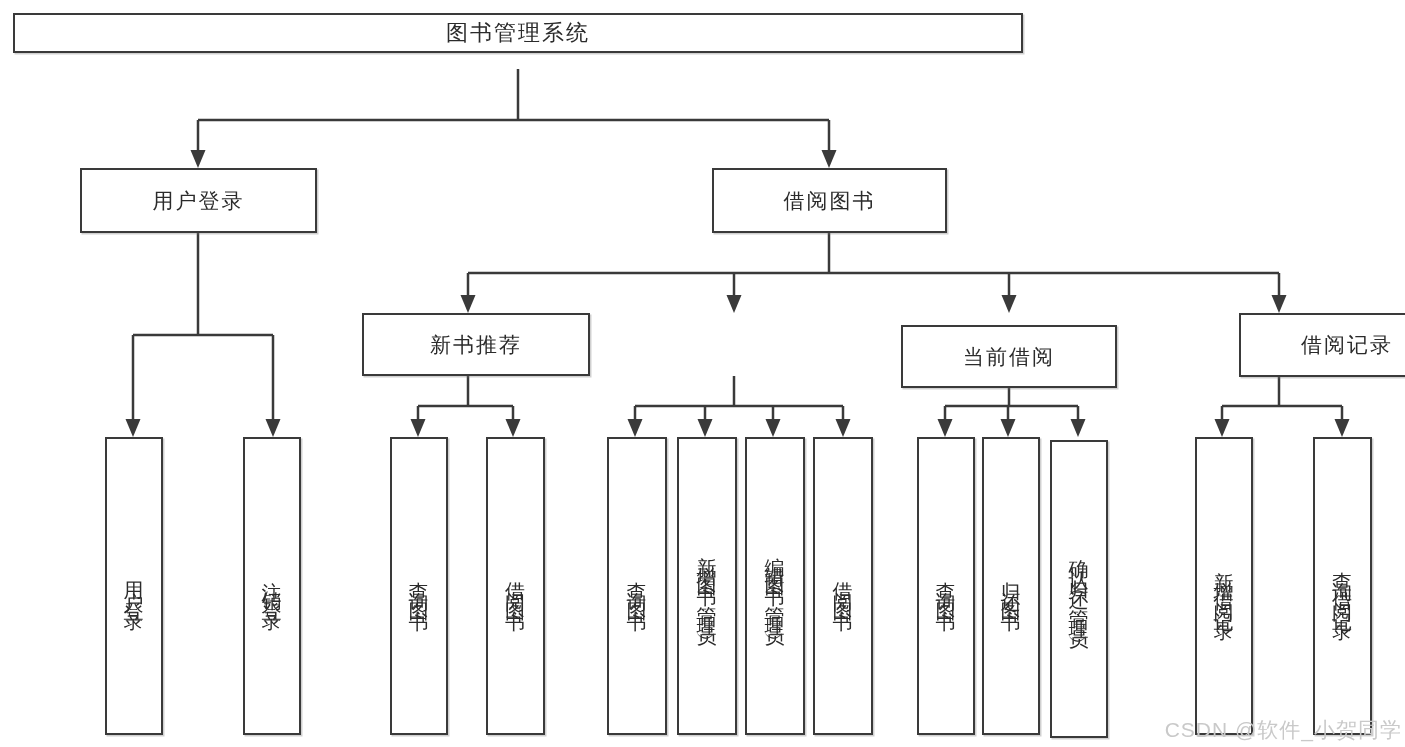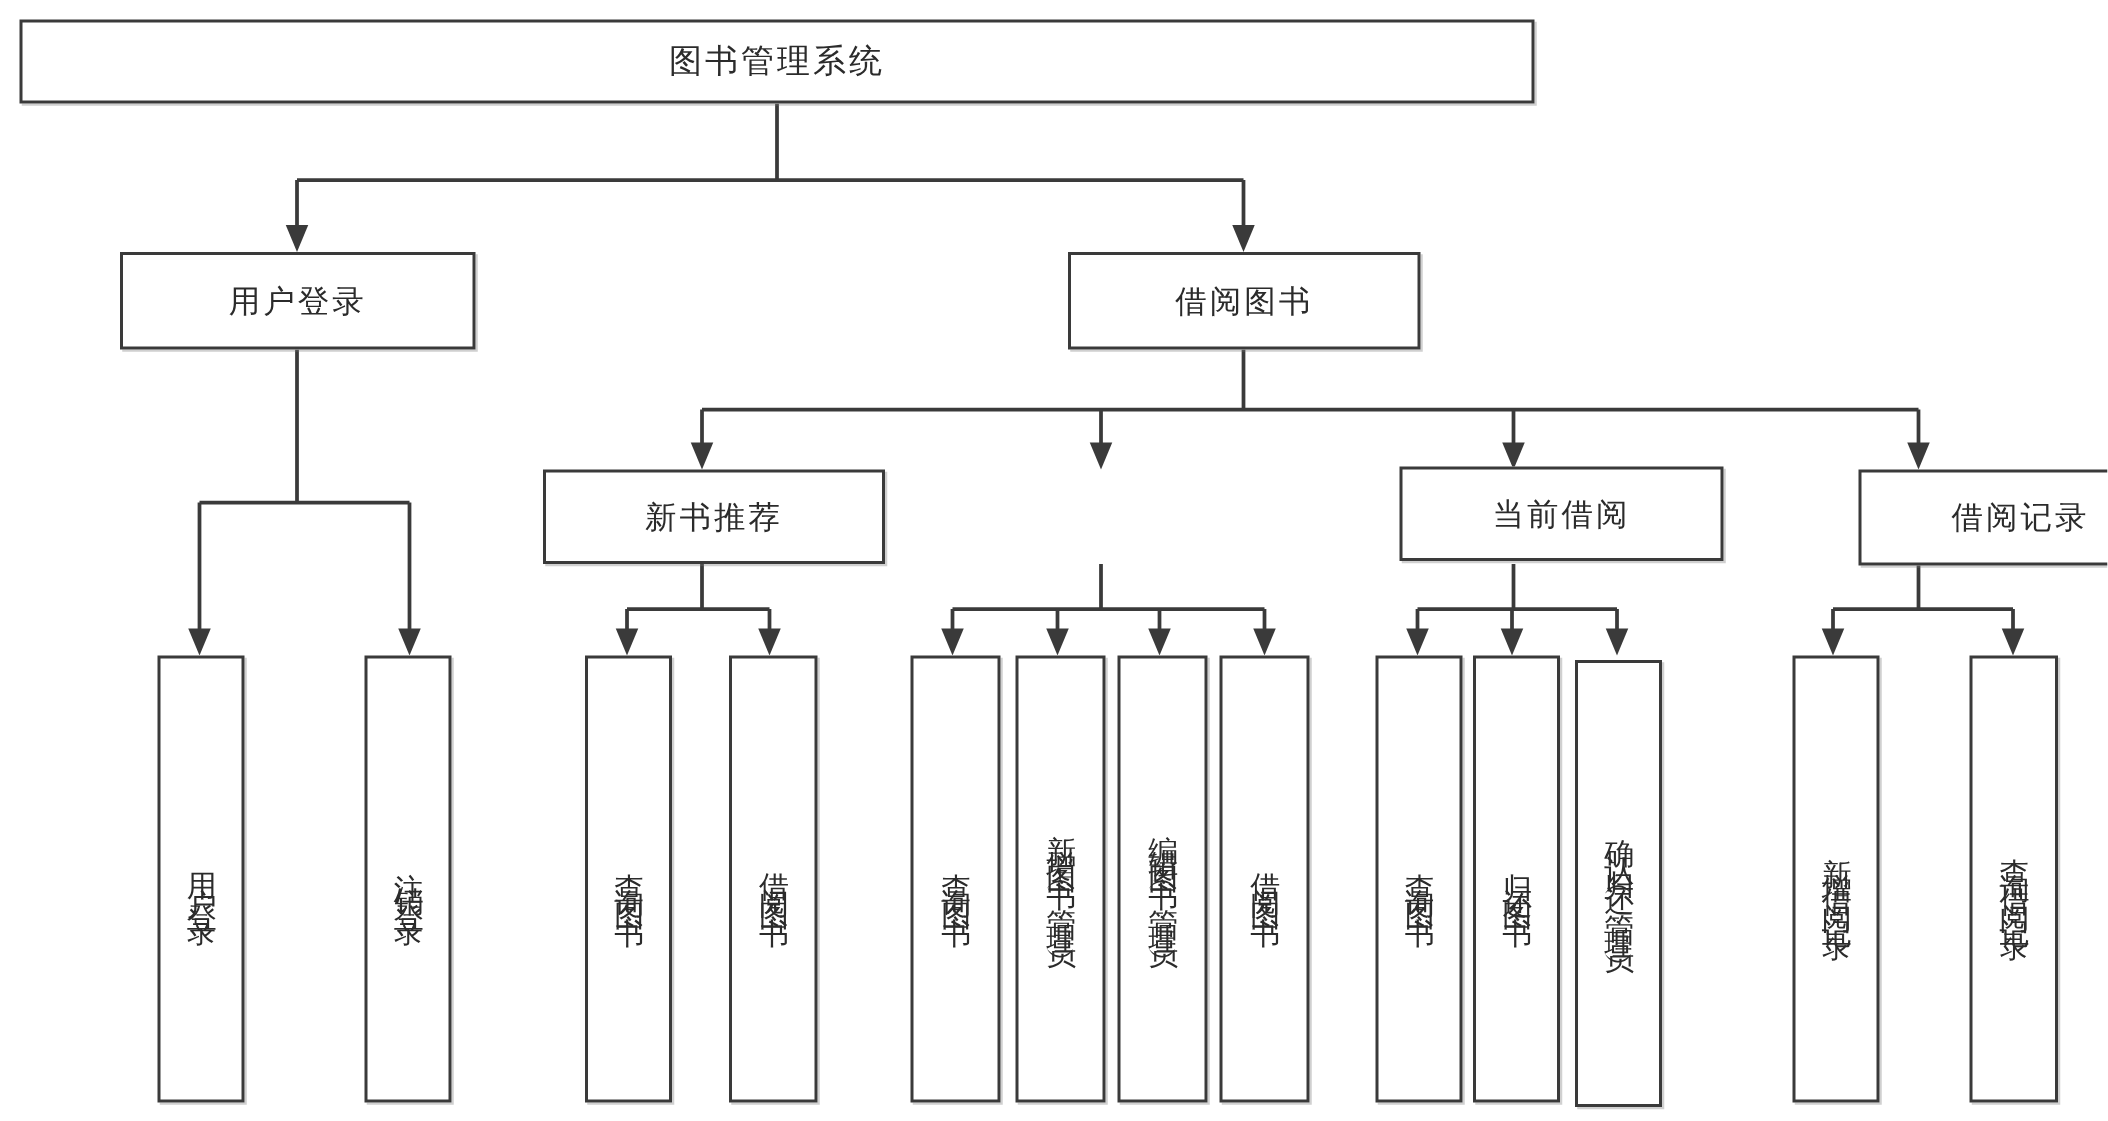--- a/index.html
+++ b/index.html
@@ -109,40 +109,41 @@
       <polygon points="1070.5,419 1085.5,419 1078,437"></polygon>
 
     <path d="M1279,376 V406"></path>
     <path d="M1222,406 H1342"></path>
     <path d="M1222,406 V421"></path>
       <polygon points="1214.5,419 1229.5,419 1222,437"></polygon>
     <path d="M1342,406 V421"></path>
       <polygon points="1334.5,419 1349.5,419 1342,437"></polygon>
   </svg>
 
-  <div class="node root h" style="left:13px; top:13px; width:1010px; height:56px;">图书管理系统</div>
+  <div class="node root h" style="left:13px; top:13px; width:1010px; height:40px;">图书管理系统</div>
 
   <div class="node h" style="left:80px; top:168px; width:237px; height:65px;">用户登录</div>
   <div class="node h" style="left:712px; top:168px; width:235px; height:65px;">借阅图书</div>
 
   <div class="node h" style="left:362px; top:313px; width:228px; height:63px;">新书推荐</div>
-  <div class="node h" style="left:901px; top:311px; width:216px; height:63px;margin-left:32px;">当前借阅</div>
+  <div class="node h" style="left:901px; top:325px; width:216px; height:63px;">当前借阅</div>
   <div class="node h" style="left:1239px; top:313px; width:216px; height:64px;">借阅记录</div>
 
   <div class="node v" style="left:105px; top:437px; width:58px; height:298px;">用户登录</div>
   <div class="node v" style="left:243px; top:437px; width:58px; height:298px;">注销登录</div>
 
   <div class="node v" style="left:390px; top:437px; width:58px; height:298px;">查询图书</div>
   <div class="node v" style="left:486px; top:437px; width:59px; height:298px;">借阅图书</div>
 
   <div class="node v" style="left:607px; top:437px; width:60px; height:298px;">查询图书</div>
   <div class="node v" style="left:677px; top:437px; width:60px; height:298px;">新增图书（管理员）</div>
   <div class="node v" style="left:745px; top:437px; width:60px; height:298px;">编辑图书（管理员）</div>
   <div class="node v" style="left:813px; top:437px; width:60px; height:298px;">借阅图书</div>
 
   <div class="node v" style="left:917px; top:437px; width:58px; height:298px;">查询图书</div>
   <div class="node v" style="left:982px; top:437px; width:58px; height:298px;">归还图书</div>
   <div class="node v" style="left:1050px; top:440px; width:58px; height:298px;">确认归还（管理员）</div>
 
   <div class="node v" style="left:1195px; top:437px; width:58px; height:298px;">新增借阅记录</div>
   <div class="node v" style="left:1313px; top:437px; width:59px; height:298px;">查询借阅记录</div>
 
+  <div class="watermark">CSDN @软件_小贺同学</div>
 </div>
 
 </body></html>

